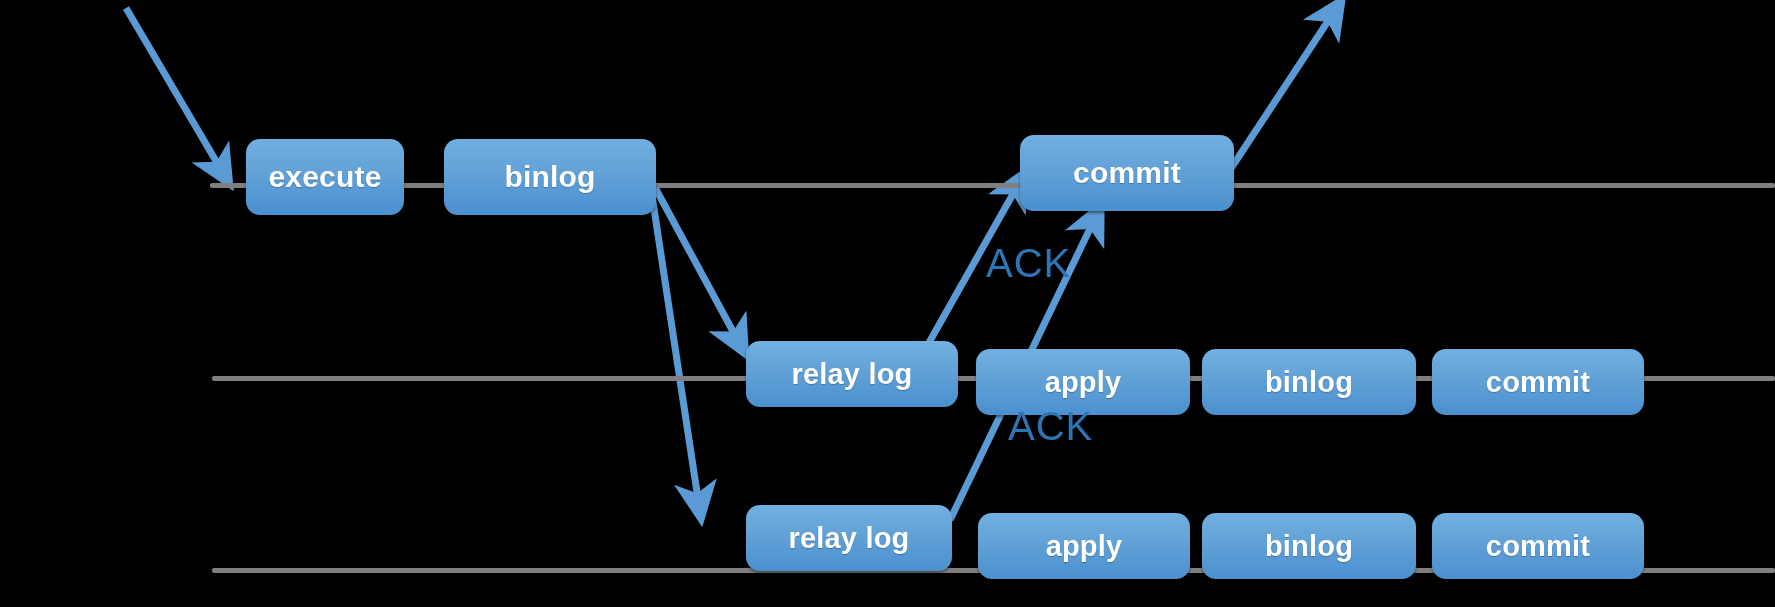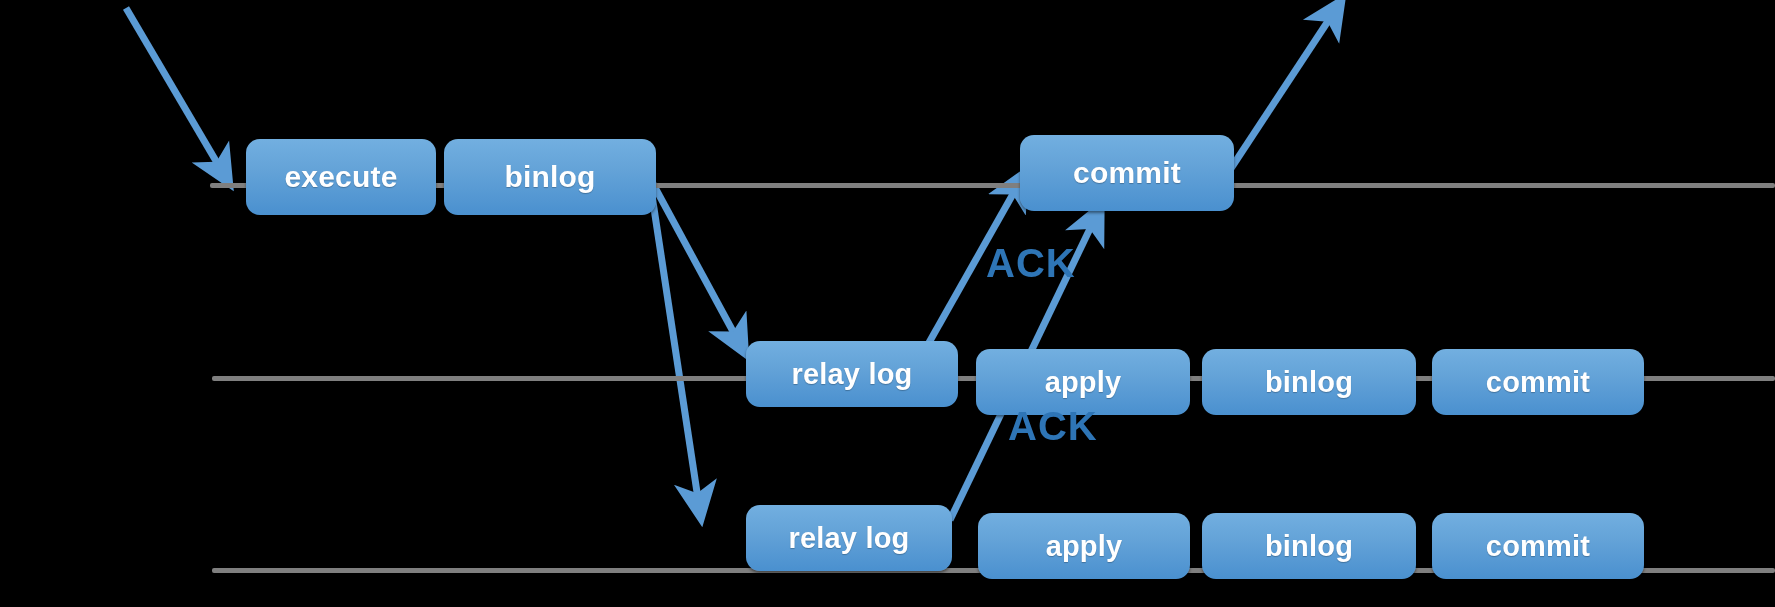--- a/index.html
+++ b/index.html
@@ -21,21 +21,21 @@
     color:#ffffff;font-weight:bold;letter-spacing:.2px;
     text-shadow:0 1px 1px rgba(0,0,0,.25);
     white-space:nowrap;
   }
 
   
   .ack-label{
     position:absolute;
     color:#2e75b6;
     font-family:"Liberation Sans","DejaVu Sans",sans-serif;
-    font-weight:bold;
+    font-weight:normal;
     letter-spacing:1px;
     white-space:nowrap;
   }
 
   
   #arrows{position:absolute;left:0;top:0;width:1775px;height:607px;pointer-events:none;}
 </style>
 </head>
 <body>
 
@@ -55,21 +55,21 @@
         <line x1="950" y1="520" x2="1098" y2="212"></line>
         <line x1="1222" y1="182" x2="1338" y2="6"></line>
       </g>
   </svg>
 
   <div class="lifeline" style="left: 210px; top: 183px; width: 1565px; background: rgb(127, 127, 127);"></div>
   <div class="lifeline" style="left: 212px; top: 376px; width: 1563px; background: rgb(127, 127, 127);"></div>
   <div class="lifeline" style="left: 212px; top: 568px; width: 1563px; background: rgb(127, 127, 127);"></div>
 
   <div id="nodes">
-      <div class="node" style="left: 246px; top: 139px; width: 190px; height: 76px; font-size: 30px;">execute</div>
+      <div class="node" style="left: 246px; top: 139px; width: 158px; height: 76px; font-size: 30px;">execute</div>
       <div class="node" style="left: 444px; top: 139px; width: 212px; height: 76px; font-size: 30px;">binlog</div>
       <div class="node" style="left: 1020px; top: 135px; width: 214px; height: 76px; font-size: 30px;">commit</div>
       <div class="node" style="left: 746px; top: 341px; width: 212px; height: 66px; font-size: 29px;">relay log</div>
       <div class="node" style="left: 976px; top: 349px; width: 214px; height: 66px; font-size: 29px;">apply</div>
       <div class="node" style="left: 1202px; top: 349px; width: 214px; height: 66px; font-size: 29px;">binlog</div>
       <div class="node" style="left: 1432px; top: 349px; width: 212px; height: 66px; font-size: 29px;">commit</div>
       <div class="node" style="left: 746px; top: 505px; width: 206px; height: 66px; font-size: 29px;">relay log</div>
       <div class="node" style="left: 978px; top: 513px; width: 212px; height: 66px; font-size: 29px;">apply</div>
       <div class="node" style="left: 1202px; top: 513px; width: 214px; height: 66px; font-size: 29px;">binlog</div>
       <div class="node" style="left: 1432px; top: 513px; width: 212px; height: 66px; font-size: 29px;">commit</div>

